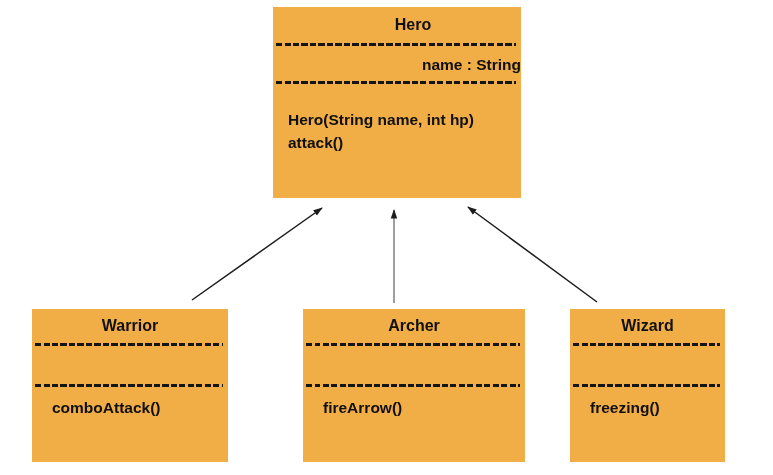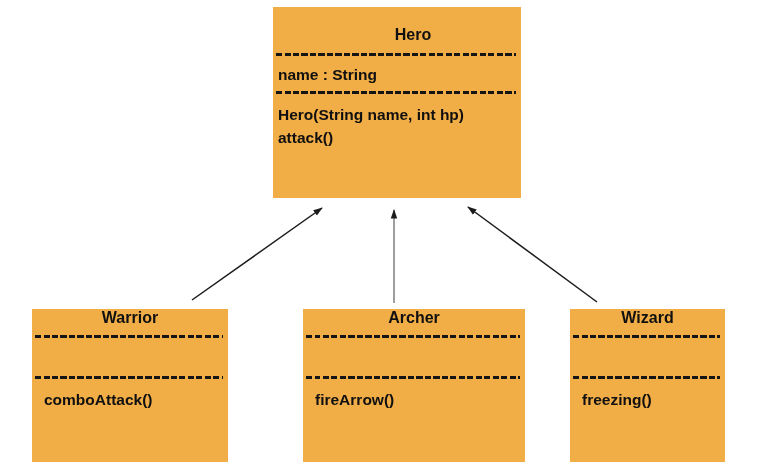--- a/index.html
+++ b/index.html
@@ -20,44 +20,45 @@
   .class-box {
     position: absolute;
     background: #F1AD46;
     color: #101010;
     font-weight: 700;
     font-size: 15.5px;
     line-height: 23px;
   }
   .cb-title {
     text-align: center;
+    padding-top: 8px;
     line-height: 18px;
     font-size: 16px;
   }
   .divider {
     height: 3px;
     margin-left: 3px;
     margin-right: 5px;
     background-image: repeating-linear-gradient(90deg, #151515 0px, #151515 6px, rgba(0,0,0,0) 6px, rgba(0,0,0,0) 8.5px);
   }
   
   .hero-box   { left: 273px; top: 7px;   width: 248px; height: 191px; }
-  .hero-box .cb-title { padding-top: 19px; margin-left: 32px; }
+  .hero-box .cb-title { padding-top: 9px; margin-left: 32px; }
   .hero-box .div1 { margin-top: 9px; }
-  .hero-box .cb-attrs { margin-top: 7px; padding-left: 5px; }
+  .hero-box .cb-attrs { margin-top: 7px; padding-left: 23px; text-align: right; }
   .hero-box .div2 { margin-top: 5px; }
-  .hero-box .cb-methods { margin-top: 9px; padding-left: 5px; }
+  .hero-box .cb-methods { margin-top: 24px; padding-left: 15px; }
   
   .sub-box { top: 309px; width: 196px; height: 153px; }
   .warrior-box { left: 32px; }
   .archer-box  { left: 303px; width: 222px; }
   .wizard-box  { left: 570px; width: 155px; }
   .sub-box .div1 { margin-top: 8px; }
   .sub-box .attr-space { height: 38px; }
-  .sub-box .cb-methods { margin-top: 9px; padding-left: 12px; }
+  .sub-box .cb-methods { margin-top: 9px; padding-left: 20px; }
 </style>
 </head>
 <body>
 
 <div class="canvas">
 
   <svg class="arrow-layer" width="773" height="475" viewBox="0 0 773 475" xmlns="http://www.w3.org/2000/svg">
     <defs>
       <marker id="arrowhead" viewBox="0 0 10 8" refX="9" refY="4" markerWidth="9.5" markerHeight="8" orient="auto" markerUnits="userSpaceOnUse">
         <path d="M0,0.6 L10,4 L0,7.4 z" fill="#1c1c1c"></path>

